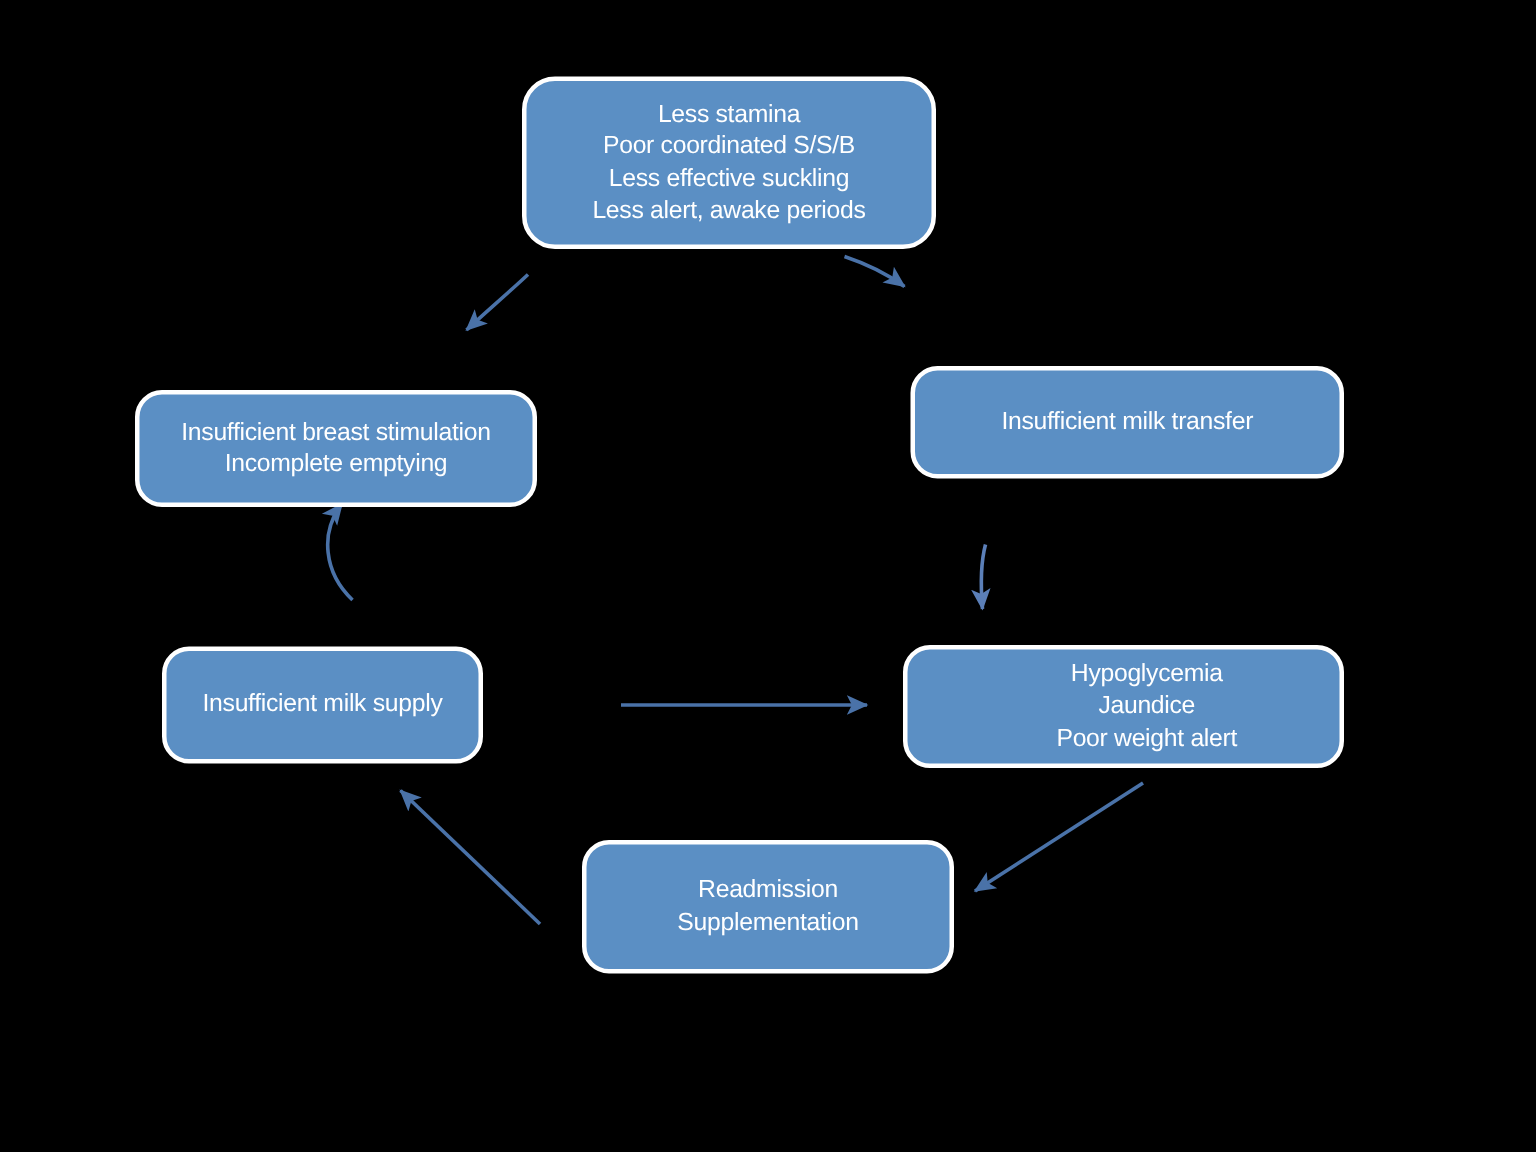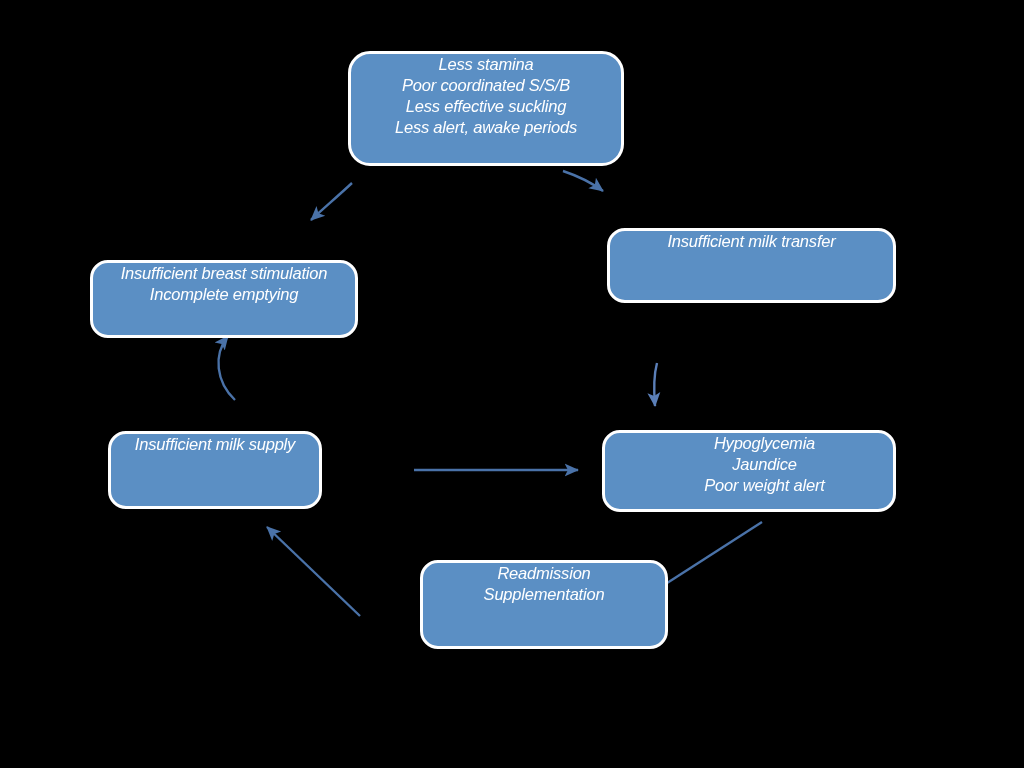--- a/index.html
+++ b/index.html
@@ -18,51 +18,51 @@
   .node {
     position: absolute;
     box-sizing: border-box;
     background: #5B8FC4;
     border: 3px solid #FFFFFF;
     border-radius: 18px;
     color: #FFFFFF;
     display: flex;
     flex-direction: column;
     align-items: center;
+    justify-content: center;
     text-align: center;
     letter-spacing: -0.2px;
-    font-style: italic;
   }
   .node .line {
     display: block;
     white-space: nowrap;
     line-height: 1.28;
     font-size: 16.5px;
     font-weight: 400;
   }
 
   
   #node-infant-behavior {
     left: 348px; top: 51px; width: 276px; height: 115px;
     border-radius: 22px;
   }
   #node-breast-stimulation {
     left: 90px; top: 260px; width: 268px; height: 78px;
   }
   #node-milk-transfer {
-    left: 607px; top: 228px; width: 289px; height: 75px;
+    left: 607px; top: 244px; width: 289px; height: 75px;
   }
   #node-milk-supply {
     left: 108px; top: 431px; width: 214px; height: 78px;
   }
   #node-infant-outcomes {
     left: 602px; top: 430px; width: 294px; height: 82px; padding-left: 31px;
   }
   #node-interventions {
-    left: 388px; top: 560px; width: 248px; height: 89px; margin-left: 32px;
+    left: 388px; top: 560px; width: 248px; height: 89px;
   }
 
   #arrow-layer {
     position: absolute;
     left: 0; top: 0;
     width: 1024px;
     height: 768px;
     pointer-events: none;
   }
 </style>

